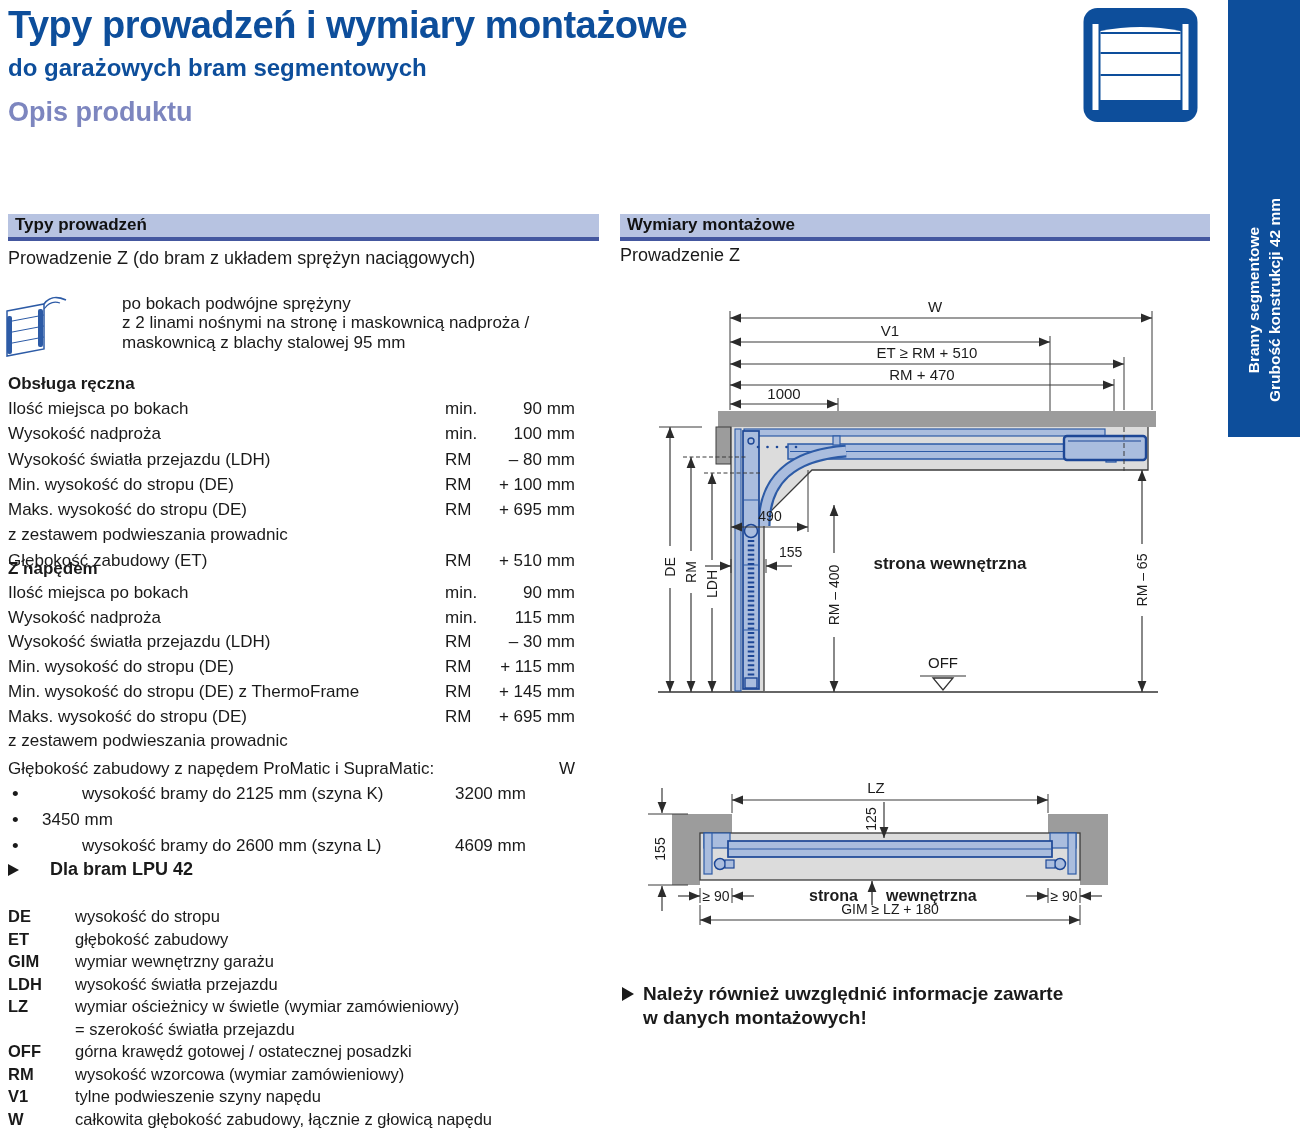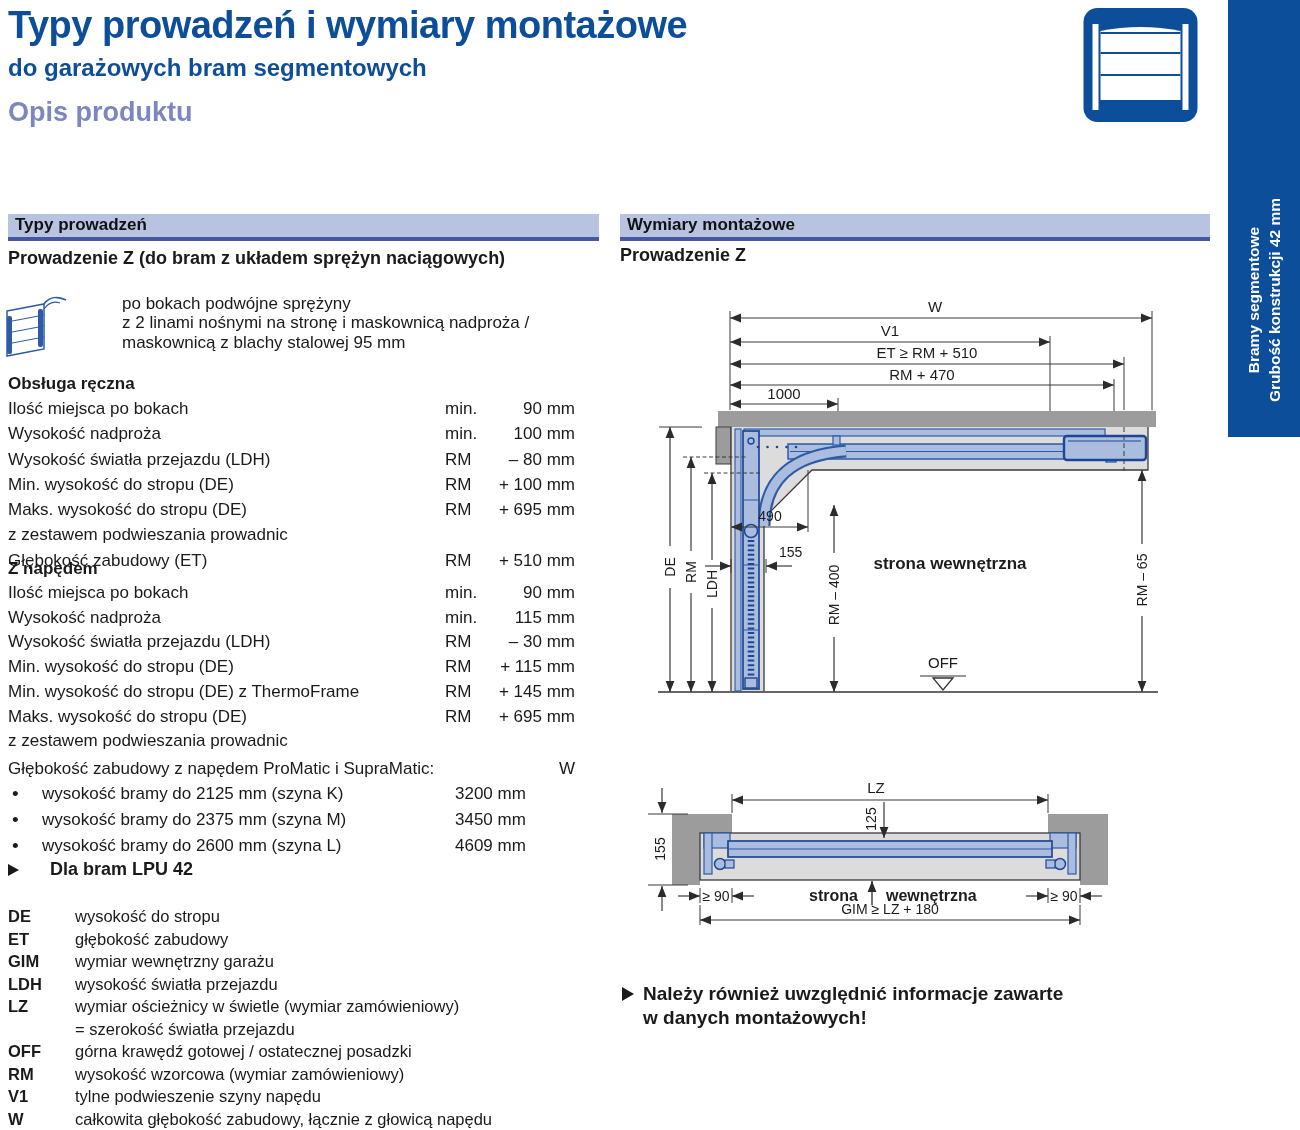--- a/index.html
+++ b/index.html
@@ -6,35 +6,35 @@
   .page{position:relative;width:1300px;height:1130px;background:#fff;overflow:hidden;
         font-family:"Liberation Sans",sans-serif;color:#1a1a1a;}
   .abs{position:absolute;}
   .h1{left:8px;top:4px;font-size:38px;font-weight:bold;color:#0d4e9b;letter-spacing:-0.5px;white-space:nowrap;}
   .h2{left:8px;top:54px;font-size:24px;font-weight:bold;color:#0d4e9b;white-space:nowrap;}
   .h3{left:8px;top:97px;font-size:27px;font-weight:bold;color:#7d86bf;white-space:nowrap;}
   .bar{height:22px;background:#b7c3e1;border-bottom:4px solid #44579f;font-size:17px;font-weight:bold;
        color:#111;padding:1px 8px 0 7px;box-sizing:content-box;}
   .bar-left{left:8px;top:214px;width:576px;}
   .bar-right{left:620px;top:214px;width:575px;}
-  .subhead{font-size:18px;font-weight:bold;white-space:nowrap;}
+  .subhead{font-size:18px;font-weight:normal;white-space:nowrap;}
   .intro{left:86px;top:294px;font-size:17px;line-height:19.3px;white-space:nowrap;margin-left:36px;}
   .sec-title{left:8px;font-size:17px;font-weight:bold;}
   .rows{left:8px;width:567px;font-size:17px;}
   .spec-row{display:flex;line-height:25.3px;white-space:nowrap;}
   .spec-row .lbl{flex:0 0 437px;overflow:visible;}
   .spec-row .qual{flex:0 0 38px;}
   .spec-row .val{flex:1;text-align:right;}
   .depth-head{display:flex;line-height:25px;font-size:17px;white-space:nowrap;}
   .depth-head .lbl{flex:1;}
   .depth-head .val{flex:0 0 60px;text-align:right;}
   .depth-row{display:flex;line-height:25px;font-size:17px;white-space:nowrap;}
   .depth-row .bullet{flex:0 0 30px;padding-left:4px;}
   .depth-row .bullet::before{content:"\2022";font-size:19px;}
-  .depth-row .lbl{flex:1;}
+  .depth-row .lbl{flex:1;margin-left:40px;}
   .depth-row .val{flex:0 0 120px;text-align:left;}
   .lpu{left:8px;top:859px;display:flex;align-items:center;font-size:18px;font-weight:bold;gap:22px;}
   .tri{width:0;height:0;border-left:11px solid #1a1a1a;border-top:6.5px solid transparent;
        border-bottom:6.5px solid transparent;margin-right:9px;}
   .legend{left:8px;top:905px;width:600px;font-size:16.5px;}
   .legend-row{display:flex;line-height:22.5px;}
   .legend-row .abbr{flex:0 0 67px;font-weight:bold;}
   .legend-row .desc{flex:1;white-space:nowrap;}
   .note{left:622px;top:982px;display:flex;font-size:19px;font-weight:bold;line-height:24px;}
   .note .tri{margin-top:5px;border-left-width:12px;border-top-width:7px;border-bottom-width:7px;}
@@ -175,21 +175,20 @@
       <span class="lbl">Głębokość zabudowy z napędem ProMatic i SupraMatic:</span>
         <span class="val">W</span>
     </div>
     <div class="depth-row">
         <span class="bullet"></span>
         <span class="lbl">wysokość bramy do 2125 mm (szyna K)</span>
         <span class="val">3200 mm</span>
       </div>
     <div class="depth-row">
         <span class="bullet"></span>
-        <span class="lbl">wysokość bramy do 2375 mm (szyna M)</span>
         <span class="val">3450 mm</span>
       </div>
     <div class="depth-row">
         <span class="bullet"></span>
         <span class="lbl">wysokość bramy do 2600 mm (szyna L)</span>
         <span class="val">4609 mm</span>
       </div>
   </div>
 
   <div class="abs lpu">

